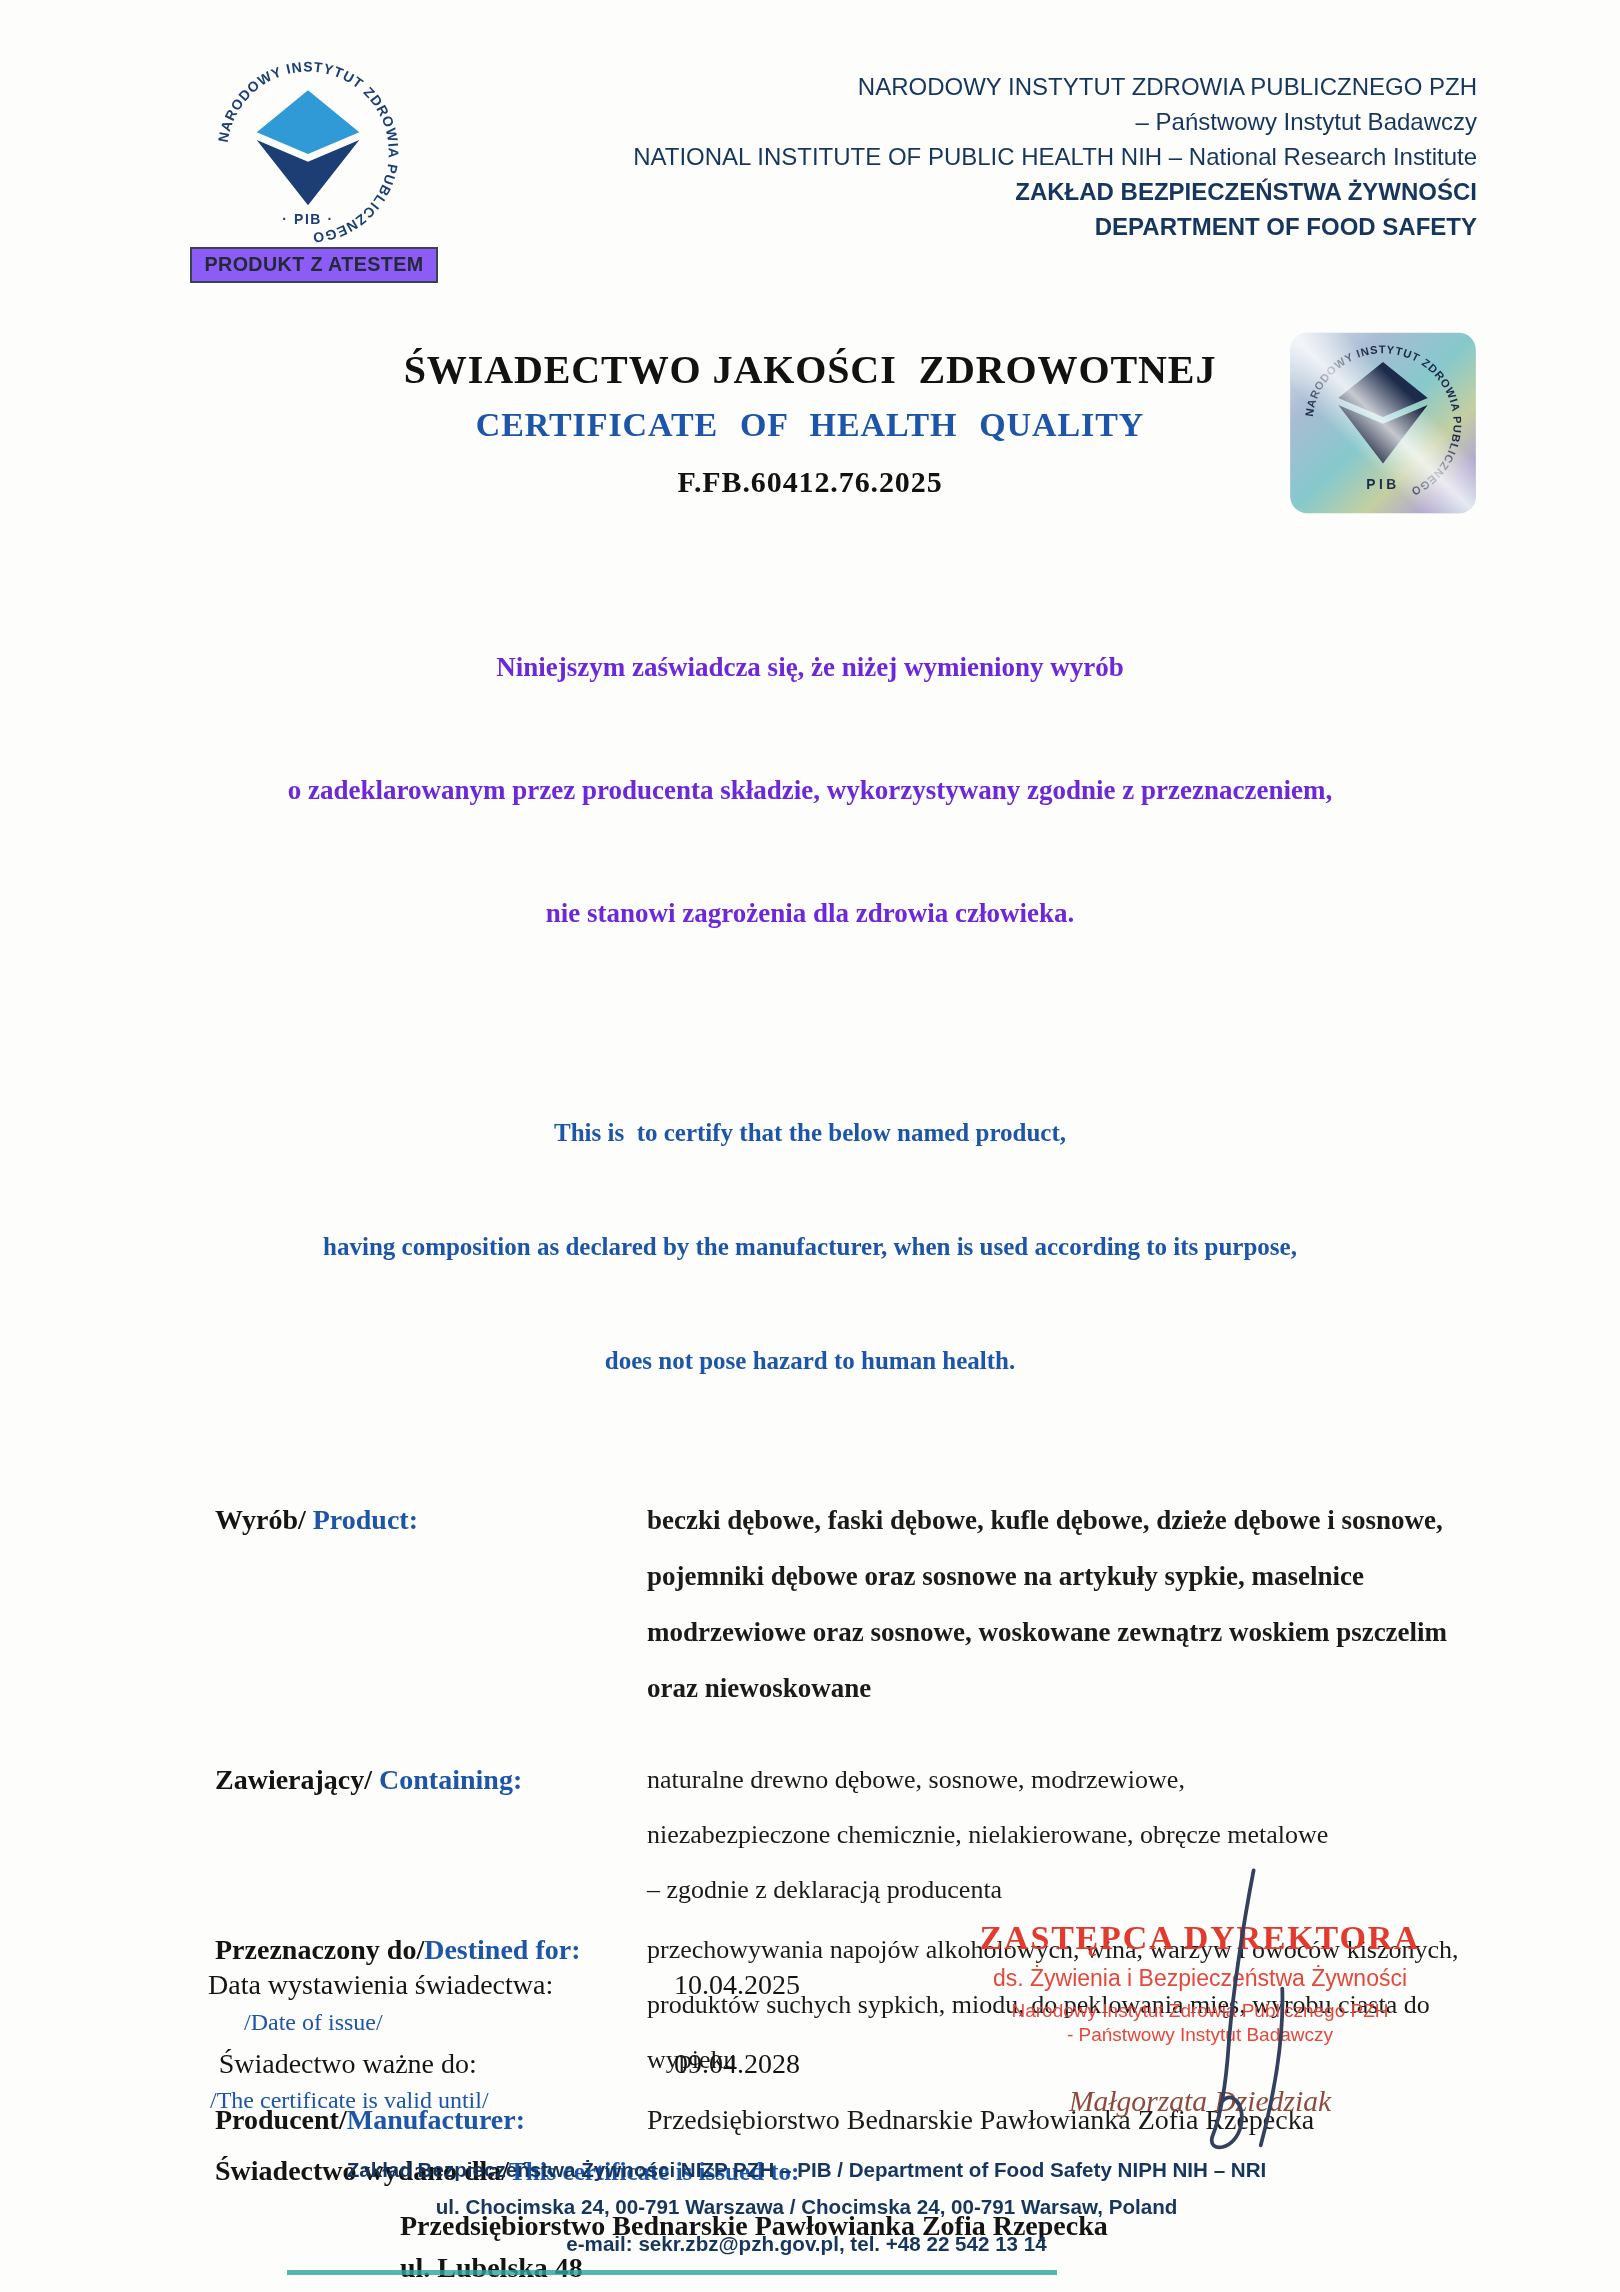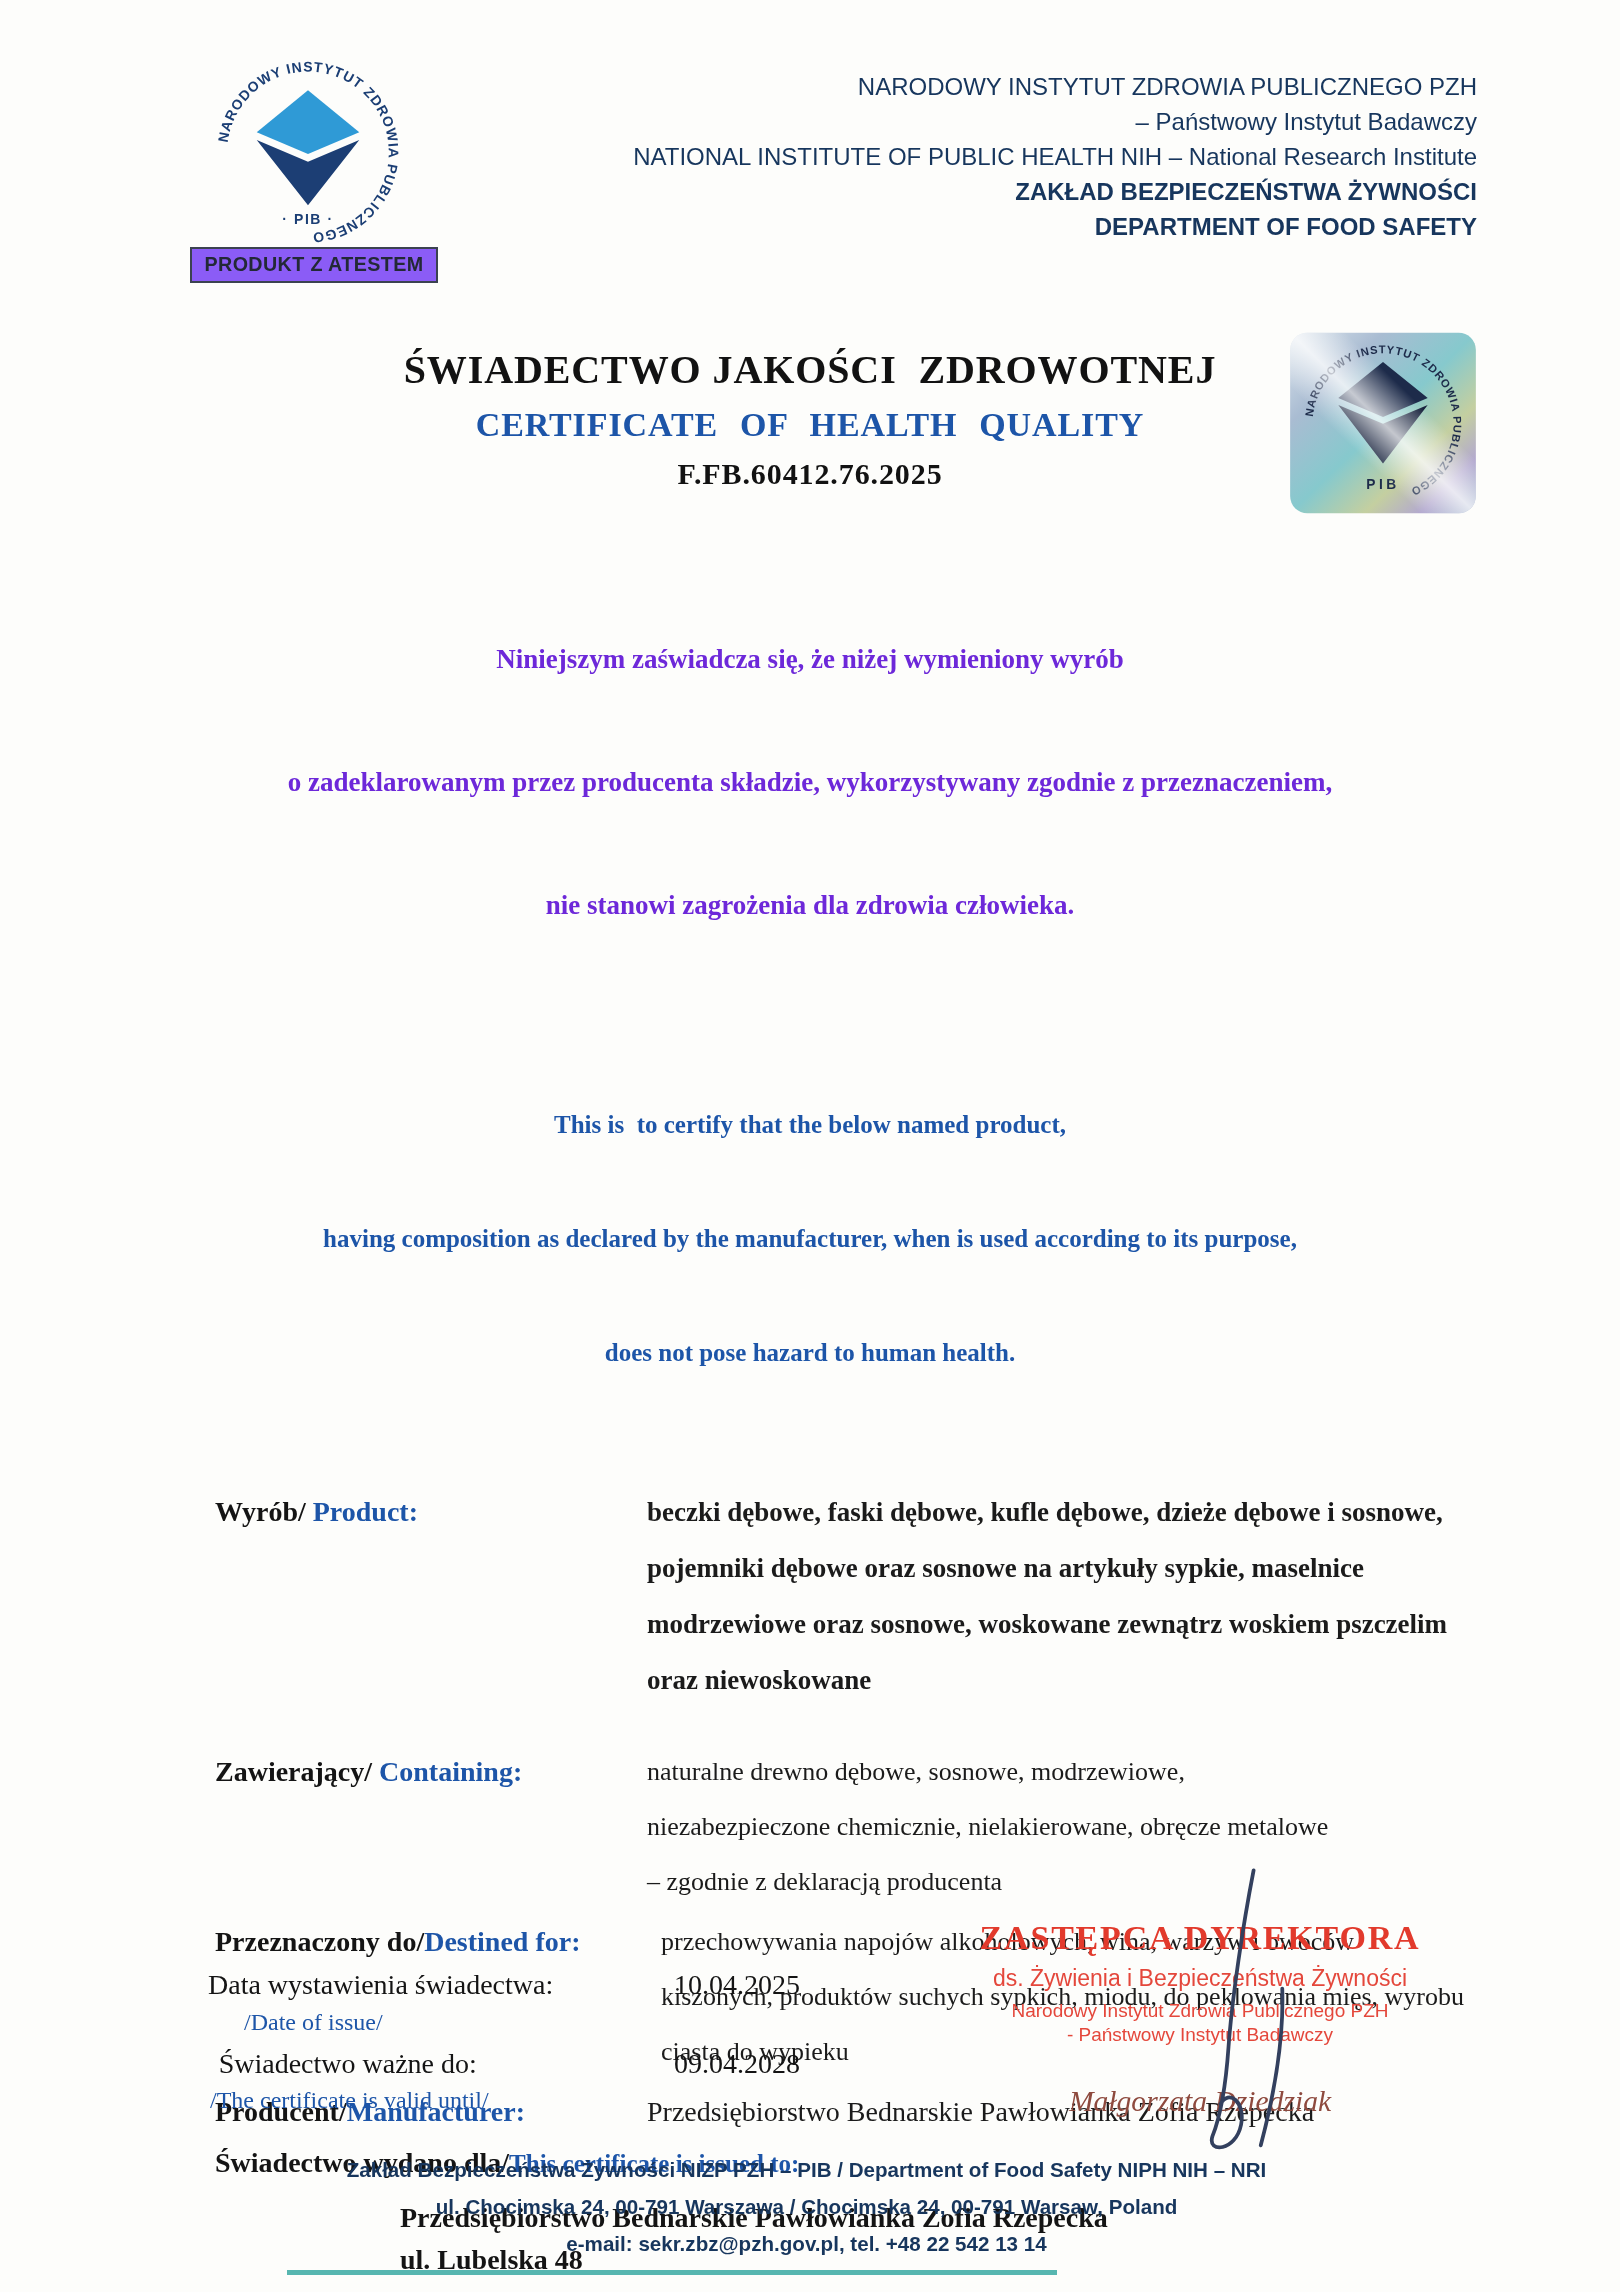--- a/index.html
+++ b/index.html
@@ -28,21 +28,21 @@
     flex:1; text-align:right; padding-top:12.5px;
     font-family:"Liberation Sans", sans-serif; color:#17365d;
     font-size:24px; line-height:35px;
   }
   .org-block .b { font-weight:bold; }
 
   
   .title-section { position:relative; margin-top:63px; text-align:center; }
   .title-pl { font-size:40px; font-weight:bold; letter-spacing:0.9px; color:#121212; white-space:pre-wrap; line-height:48px; }
   .title-en { margin-top:10.7px; font-size:34px; font-weight:bold; color:#1d55a8; word-spacing:12.5px; letter-spacing:0.9px; line-height:41px; }
-  .title-no { margin-top:10px; font-size:30px; font-weight:bold; color:#121212; letter-spacing:0.9px; line-height:38px; }
+  .title-no { margin-top:18px; font-size:30px; font-weight:bold; color:#121212; letter-spacing:0.9px; line-height:38px; }
   .seal { position:absolute; right:142px; top:-14.3px; width:190px; height:184px; }
   .seal-ring-text { font-family:"Liberation Sans", sans-serif; font-size:6.5px; letter-spacing:.5px; fill:#1d2b4a; font-weight:bold; }
   .seal-pib { font-family:"Liberation Sans", sans-serif; font-size:8px; font-weight:bold; fill:#1d2b4a; letter-spacing:2px; }
 
   
   .stmt { text-align:center; font-weight:bold; white-space:pre-wrap; }
   .stmt-pl { margin-top:64px; font-size:27px; line-height:41px; color:#6d28d9; }
   .stmt-en { margin-top:21.5px; font-size:25px; line-height:38px; color:#1d55a8; }
 
   
@@ -50,21 +50,21 @@
   .field-row { display:flex; align-items:flex-start; }
   .field-label { flex:none; width:432px; font-size:28px; font-weight:bold; white-space:pre; color:#141414; }
   .field-label .en { color:#1d55a8; }
   .field-value { font-size:26px; color:#1b1b1b; }
   .row-product { margin-bottom:36px; }
   .row-product .field-label, .row-product .field-value { line-height:56px; }
   .row-product .field-value { font-weight:bold; font-size:27px; max-width:842px; }
   .row-containing { margin-bottom:5.4px; }
   .row-containing .field-label, .row-containing .field-value { line-height:55px; }
   .row-containing .field-value { max-width:699px; }
-  .row-destined { margin-bottom:14.3px;gap:14px; }
+  .row-destined { margin-bottom:14.3px; }
   .row-destined .field-label, .row-destined .field-value { line-height:55px; }
   .row-destined .field-value { max-width:833px; }
   .row-manufacturer .field-label, .row-manufacturer .field-value { line-height:38px; }
   .row-manufacturer .field-value { font-size:28px; }
 
   
   .issued { margin-top:12.5px; padding:0 152px 0 215px; }
   .issued-label { font-size:28px; font-weight:bold; line-height:38px; color:#141414; }
   .issued-label .en { color:#1d55a8; font-size:25px; }
   .issued-address { margin:14.3px 0 0 185px; font-size:28px; font-weight:bold; line-height:42px; color:#141414; }

